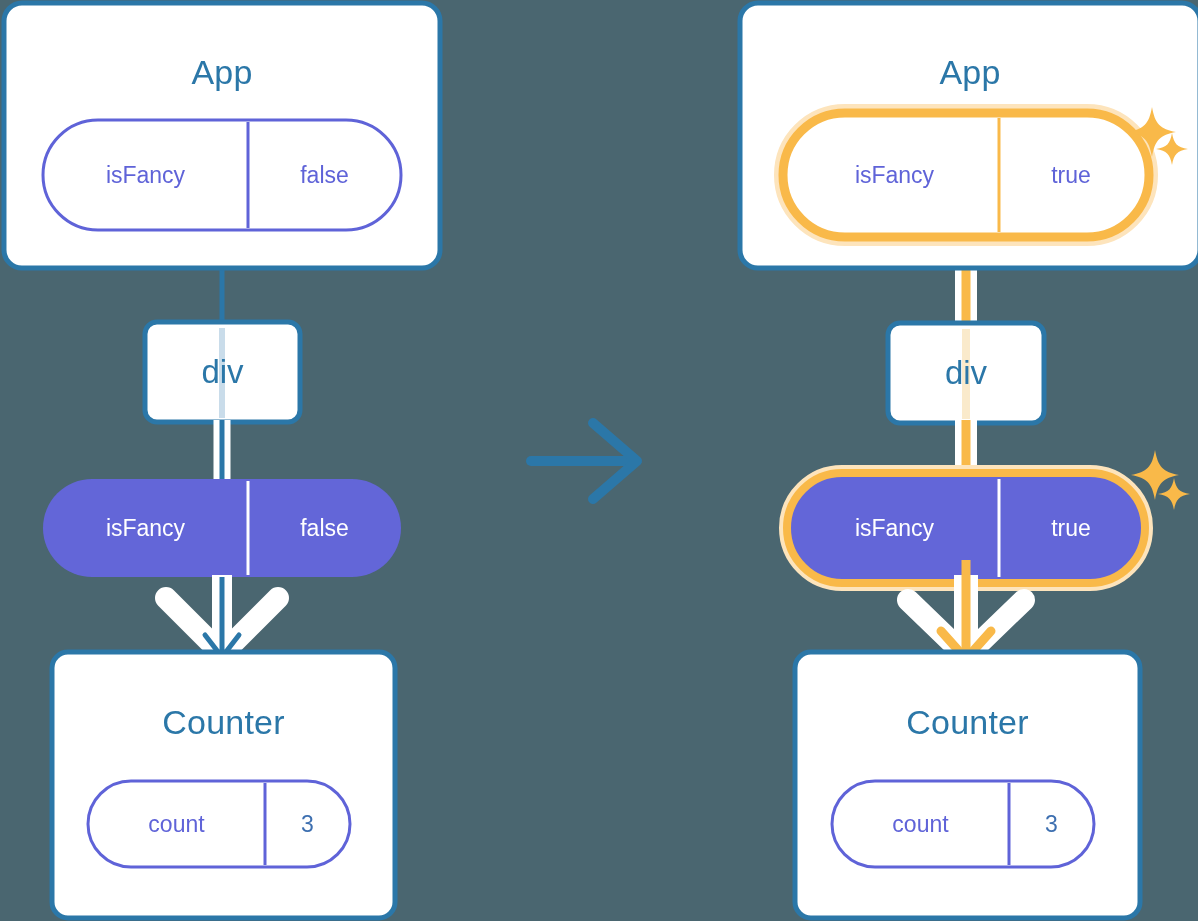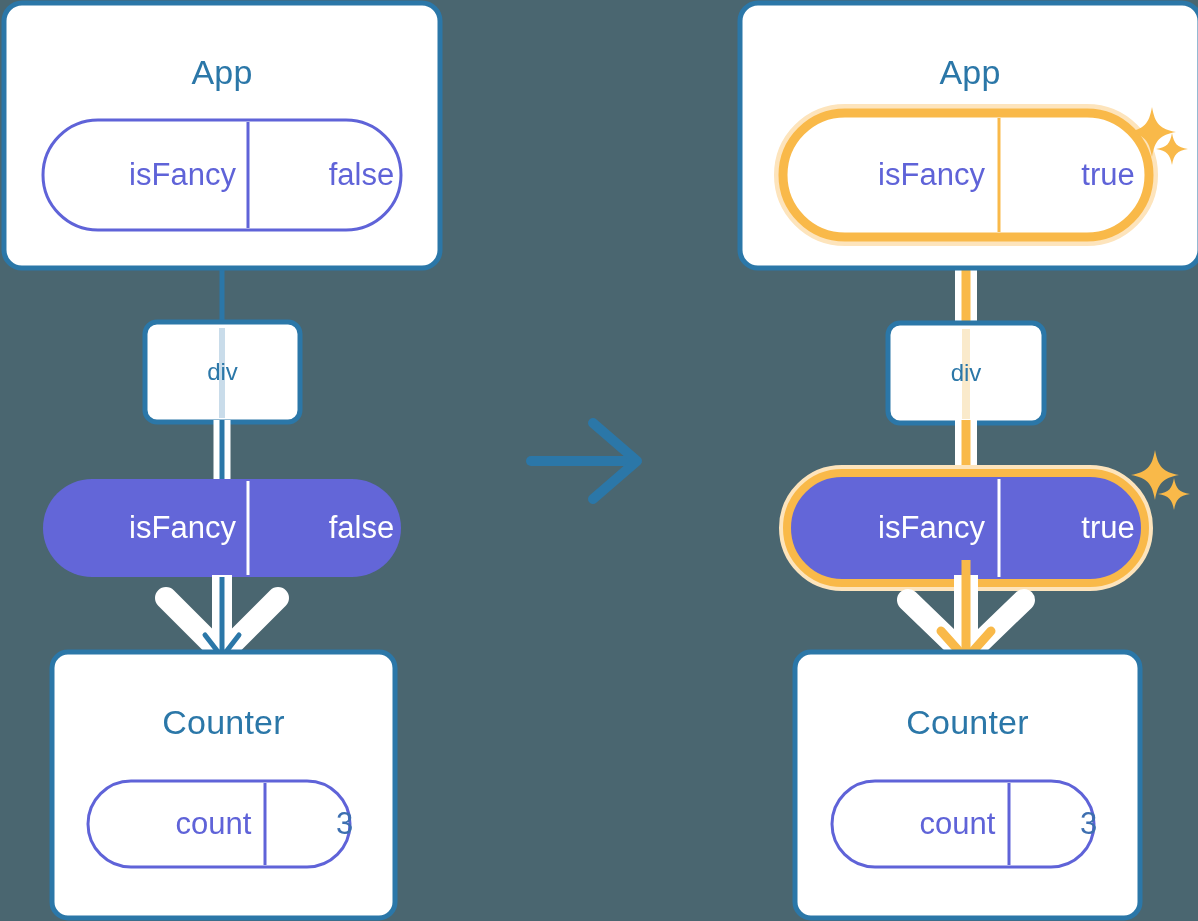--- a/index.html
+++ b/index.html
@@ -13,26 +13,26 @@
   #svgroot{position:absolute;left:0;top:0;width:1198px;height:921px;}
   .lbl{
     position:absolute;
     display:flex;align-items:center;justify-content:center;
     white-space:nowrap;
     pointer-events:none;
   }
   .card-title{
     font-size:34px;color:#2b77a8;letter-spacing:.2px;
   }
-  .pill-text{font-size:31px;padding-left:37px;}
+  .pill-text{font-size:23px;}
   .pill-text.purple{color:#5f63d8;}
   .pill-text.white{color:#ffffff;}
   .pill-text.bold{font-weight:normal;}
   .pill-text.blueval{color:#3d6fb0;}
-  .divtext{font-size:24px;color:#2b77a8;}
+  .divtext{font-size:33px;color:#2b77a8;}
 </style>
 </head>
 <body>
 
 <div id="stage">
 
   <svg id="svgroot" viewBox="0 0 1198 921">
 
     <g>
 

